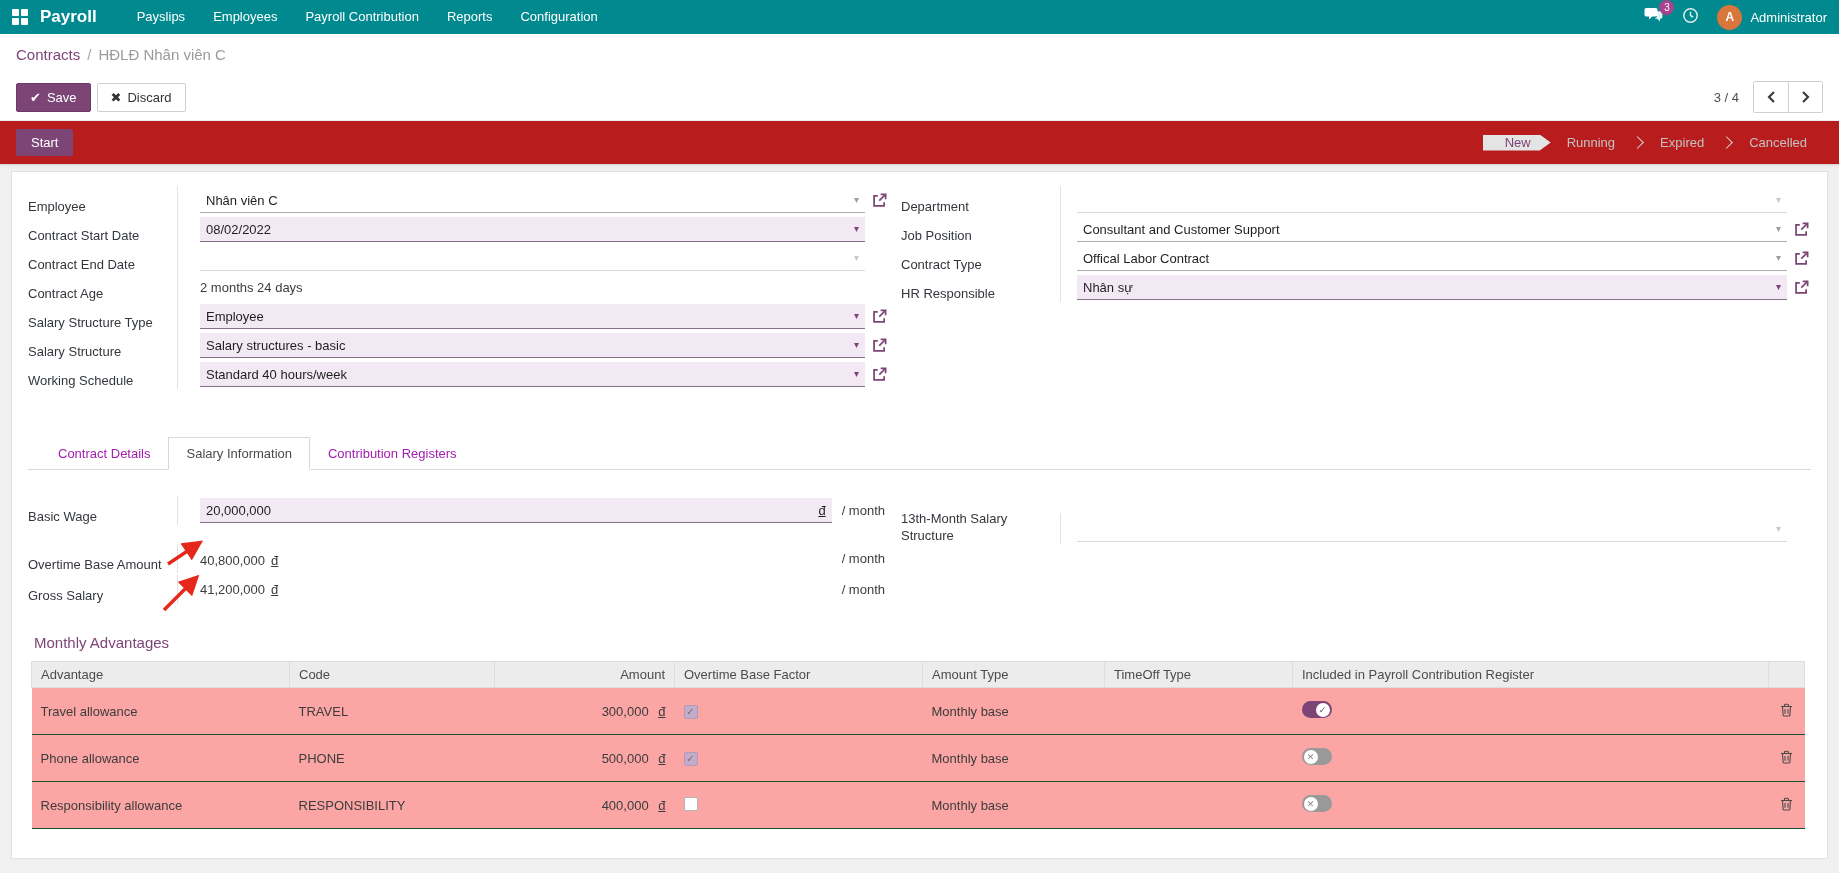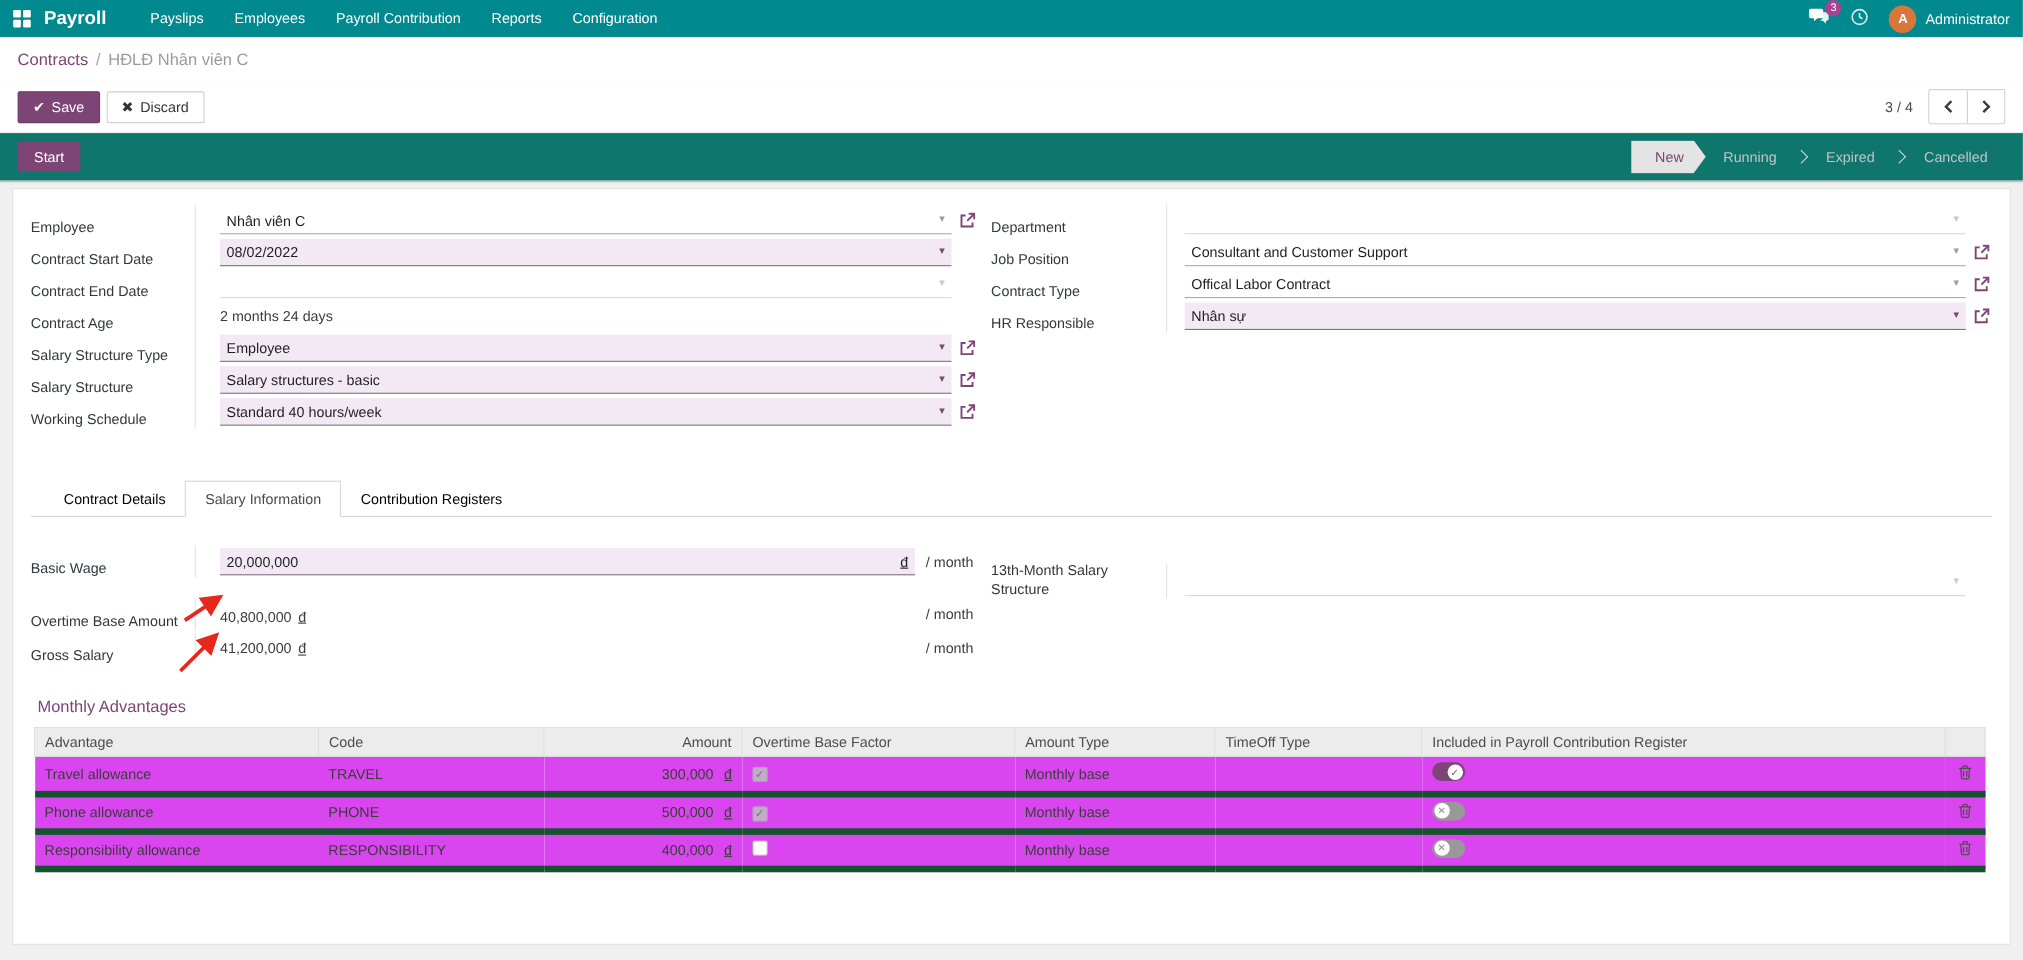--- a/index.html
+++ b/index.html
@@ -32,25 +32,25 @@
     border:1px solid transparent; border-radius:2px; cursor:pointer; background:#fff; }
   .btn-primary { background:#7c4576; color:#fff; border-color:#6d3b67; }
   .btn-default { border-color:#cfcfcf; color:#333; margin-left:6px; }
   .pager { margin-left:auto; display:flex; align-items:center; gap:14px; }
   .pager-count { color:#4c4c4c; }
   .pager-btns { display:flex; border:1px solid #cfcfcf; border-radius:2px; overflow:hidden; background:#fff; }
   .pager-btn { width:34px; height:30px; display:flex; align-items:center; justify-content:center; cursor:pointer; background:#fff; }
   .pager-btn + .pager-btn { border-left:1px solid #cfcfcf; }
 
   
-  .statusbar { background:#0f766e; height:45px; display:flex; align-items:center; padding:0 16px;
+  .statusbar { background:#b91c1c; height:45px; display:flex; align-items:center; padding:0 16px;
     border-top:1px solid #ececec; border-bottom:1px solid #d9d9d9; box-shadow:0 1px 2px rgba(0,0,0,.06); }
   .btn-start { background:#7c4576; color:#fff; height:27px; padding:0 15px; border:none; border-radius:2px; font-size:13px; cursor:pointer; }
   .steps { margin-left:auto; display:flex; align-items:center; }
-  .step { color:#c3c3c3; font-size:13px; padding:0 16px; height:30px; display:flex; align-items:center; cursor:pointer; }
+  .step { color:#c3c3c3; font-size:13px; padding:0 16px; height:16px; display:flex; align-items:center; cursor:pointer; }
   .step.active { background:#e4e4e4; color:#7c4576; padding:0 20px 0 22px;
     clip-path:polygon(0 0, calc(100% - 11px) 0, 100% 50%, calc(100% - 11px) 100%, 0 100%); }
   .step-sep { width:9px; height:9px; border-top:1px solid #d7d7d7; border-right:1px solid #d7d7d7;
     transform:rotate(45deg); margin:0 2px; }
 
   
   .content { padding:6px 11px 0; height:708px; }
   .sheet { background:#fff; border:1px solid #e0e0e0; height:688px; padding:14px 16px 0; position:relative; }
 
   .form-grid { display:flex; }
@@ -67,39 +67,39 @@
   .o-field.lavender { background:#f3e9f5; border-bottom-color:#857087; }
   .o-field.empty { border-bottom-color:#d9d9d9; }
   .o-readonly { flex:1; display:flex; align-items:center; min-height:25px; padding:1px 6px 1px 0; color:#3c3c3c; }
   .caret { margin-left:auto; font-size:10px; color:#7c4576; line-height:1; padding-left:6px; }
   .caret.gray { color:#9d9d9d; } .caret.light { color:#c9c9c9; }
   .ext-link { width:17px; margin-left:7px; flex-shrink:0; display:flex; align-items:center; cursor:pointer; }
   .cell-pad-icon { width:24px; flex-shrink:0; }
 
   
   .tabs { display:flex; border-bottom:1px solid #d8d8d8; margin-top:48px; padding-left:12px; }
-  .tab { padding:8px 17px; color:#000000; border:1px solid transparent; margin-bottom:-1px; cursor:pointer; }
+  .tab { padding:8px 17px; color:#a21caf; border:1px solid transparent; margin-bottom:-1px; cursor:pointer; }
   .tab.active { color:#4a4a4a; background:#fff; border-color:#d8d8d8 #d8d8d8 #fff; }
 
   .tab-content { padding-top:26px; }
   .salary-grid { display:flex; }
   .inline-after { margin-left:auto; color:#3c3c3c; white-space:nowrap; padding-left:10px; }
   .wage-wrap { flex:1; max-width:685px; display:flex; align-items:center; }
   .currency { text-decoration:underline; margin-left:6px; }
   .o-select { flex:1; max-width:685px; display:flex; align-items:center; min-height:26px; padding:2px 8px;
     background:#f3e9f5; border:1px solid #c4b2c6; border-bottom-color:#7e6a80; cursor:pointer; color:#1f1f1f; }
   .o-select .sel-chev { margin-left:auto; }
 
   
   .section-title { color:#7c4576; font-size:15px; margin:30px 0 10px 6px; }
   table.adv { border-collapse:collapse; width:99.5%; margin-left:3px; }
   table.adv thead th { background:#ececec; border:1px solid #dddddd; font-weight:normal; text-align:left;
     color:#4c4c4c; padding:4px 9px; height:26px; }
   table.adv th.num, table.adv td.num { text-align:right; }
-  table.adv tbody td { border-bottom:6px solid #14532d; padding:3px 9px; height:34px; color:#3c3c3c; background:#d946ef; }
+  table.adv tbody td { border-bottom:1px solid #14532d; padding:3px 9px; height:47px; color:#3c3c3c; background:#fca5a5; }
   .add-line { color:#7c4576; cursor:pointer; }
   .col-del { width:36px; text-align:center; }
 
   .checkbox { width:14px; height:14px; border:1px solid #b3b3b3; border-radius:2px; background:#fff;
     display:inline-flex; align-items:center; justify-content:center; font-size:10px; color:#6f6f6f; cursor:pointer; }
   .checkbox.checked { background:#c5abca; border-color:#b49aba; }
 
   .toggle { width:30px; height:17px; border-radius:9px; background:#999; position:relative; cursor:pointer; display:inline-block; }
   .toggle .knob { position:absolute; top:1.5px; left:2px; width:14px; height:14px; border-radius:50%;
     background:#fff; display:flex; align-items:center; justify-content:center; font-size:9px; color:#8a8a8a; }

